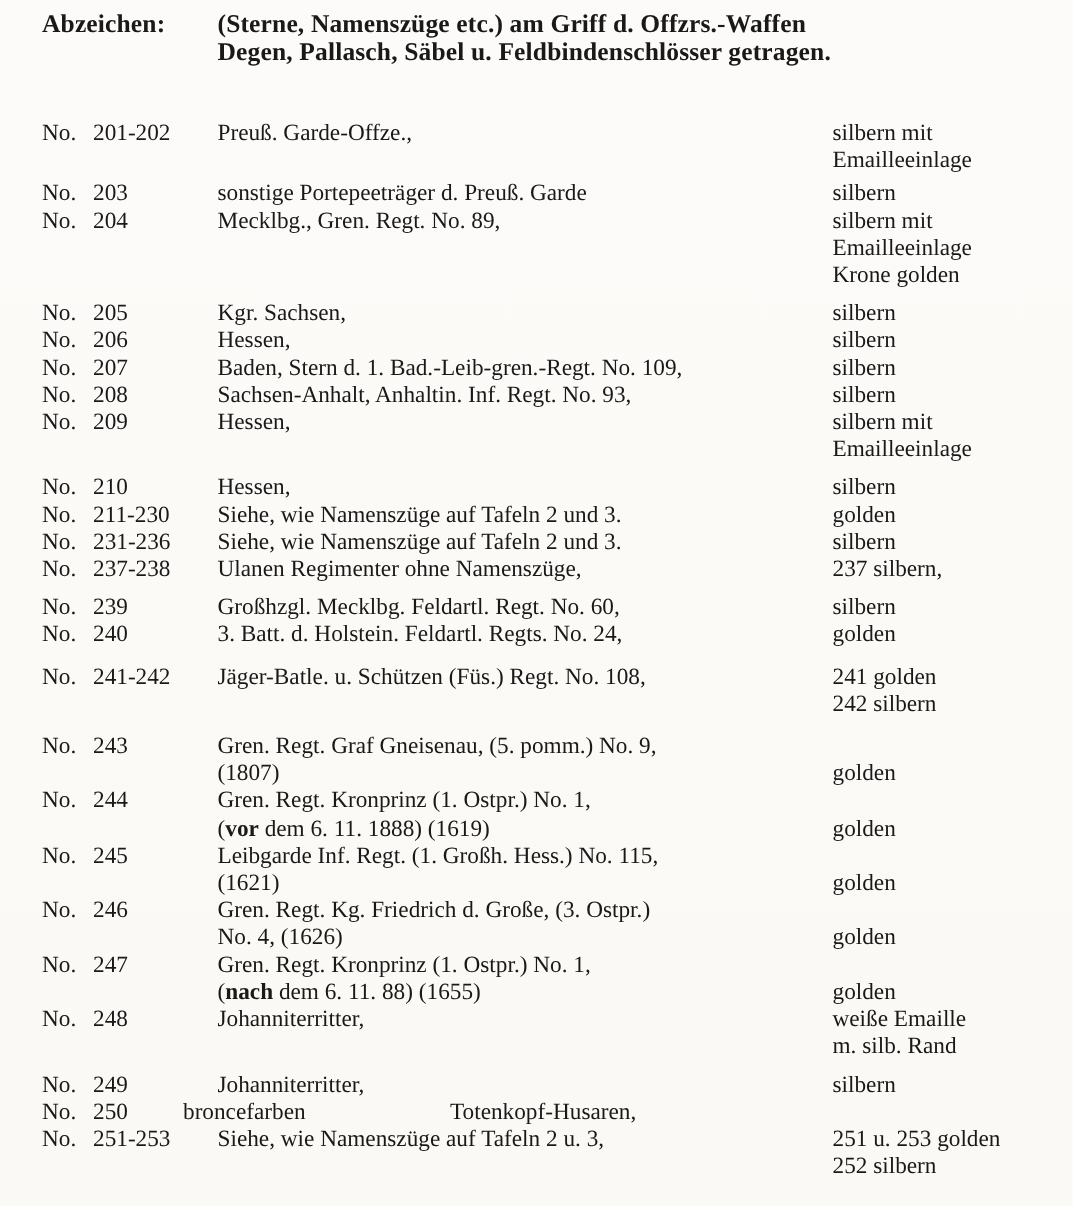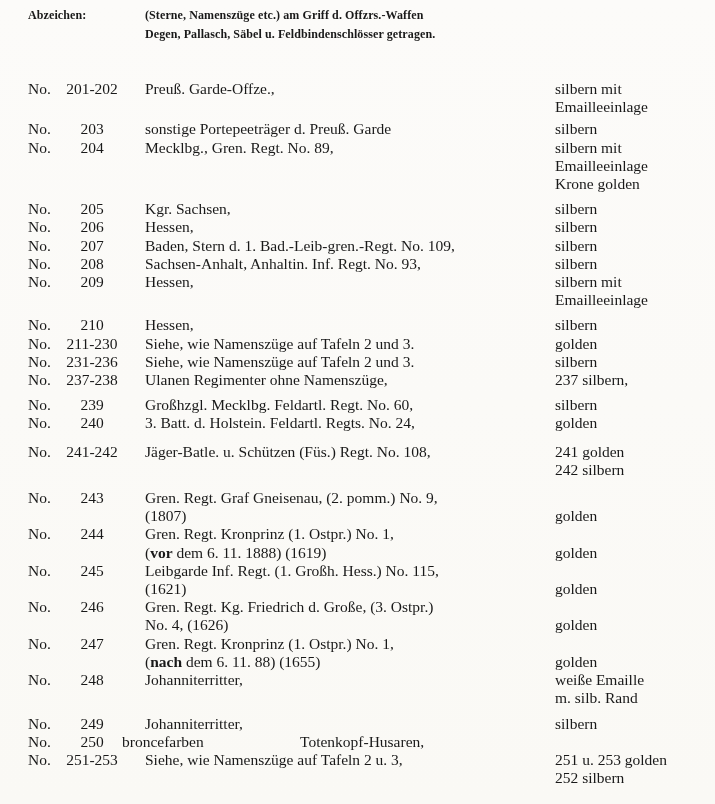--- a/index.html
+++ b/index.html
@@ -19,21 +19,21 @@
     padding: 6px 0 0 28px;
     box-sizing: border-box;
     width: 715px;
     height: 804px;
   }
   
   .header {
     display: flex;
     font-weight: bold;
     line-height: 19px;
-    font-size: 12px;
+    font-size: 17px;
     margin-bottom: 36px;
     letter-spacing: 0.1px;
   }
   .header-label {
     width: 117px;
     flex: 0 0 117px;
   }
   .header-text div {
     white-space: nowrap;
   }
@@ -42,21 +42,21 @@
   .row { margin-top: 0; }
   .row.gap-sm { margin-top: 4px; }
   .row.gap-md { margin-top: 7px; }
   .row.gap-lg { margin-top: 10px; }
   .line {
     display: flex;
     line-height: 18.2px;
     white-space: nowrap;
   }
   .cell.no   { width: 34px;  flex: 0 0 34px; }
-  .cell.num  { width: 60px;  flex: 0 0 60px; text-align: center; }
+  .cell.num  { width: 60px;  flex: 0 0 60px; text-align: left; }
   .cell.desc { width: 410px; flex: 0 0 410px; margin-left: 23px; }
   .cell.color{ width: 155px; flex: 0 0 155px; }
   .cell b { font-weight: bold; }
 </style>
 </head>
 <body>
 
 <div class="page">
 
   <div class="header">
@@ -220,21 +220,21 @@
           <span class="cell no"></span>
           <span class="cell num"></span>
           <span class="cell desc"></span>
           <span class="cell color">242 silbern</span>
         </div>
       </div>
       <div class="row gap-lg">
         <div class="line">
           <span class="cell no">No.</span>
           <span class="cell num">243</span>
-          <span class="cell desc">Gren. Regt. Graf Gneisenau, (2. pomm.) No. 9,</span>
+          <span class="cell desc">Gren. Regt. Graf Gneisenau, (5. pomm.) No. 9,</span>
           <span class="cell color"></span>
         </div>
         <div class="line">
           <span class="cell no"></span>
           <span class="cell num"></span>
           <span class="cell desc">(1807)</span>
           <span class="cell color">golden</span>
         </div>
       </div>
       <div class="row">

